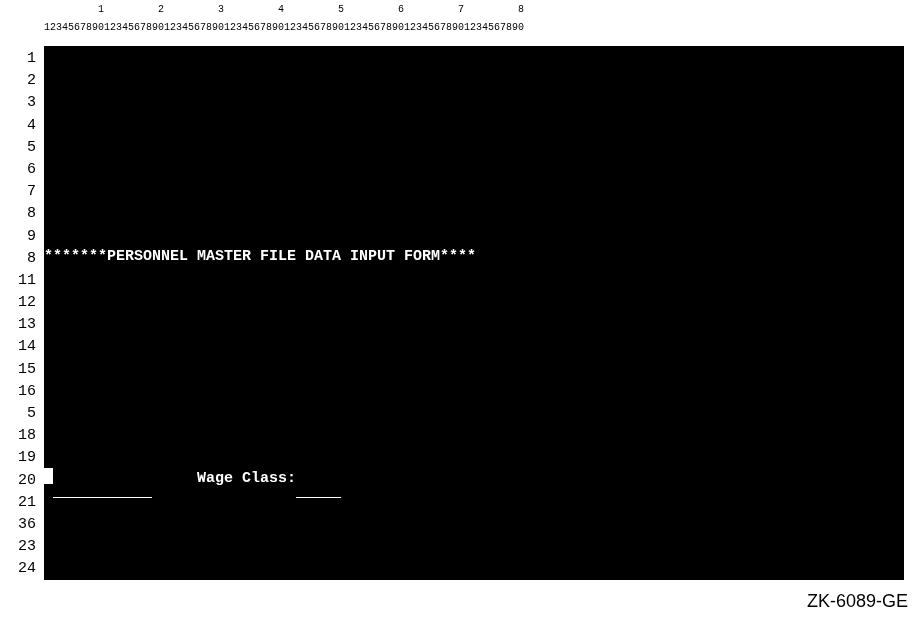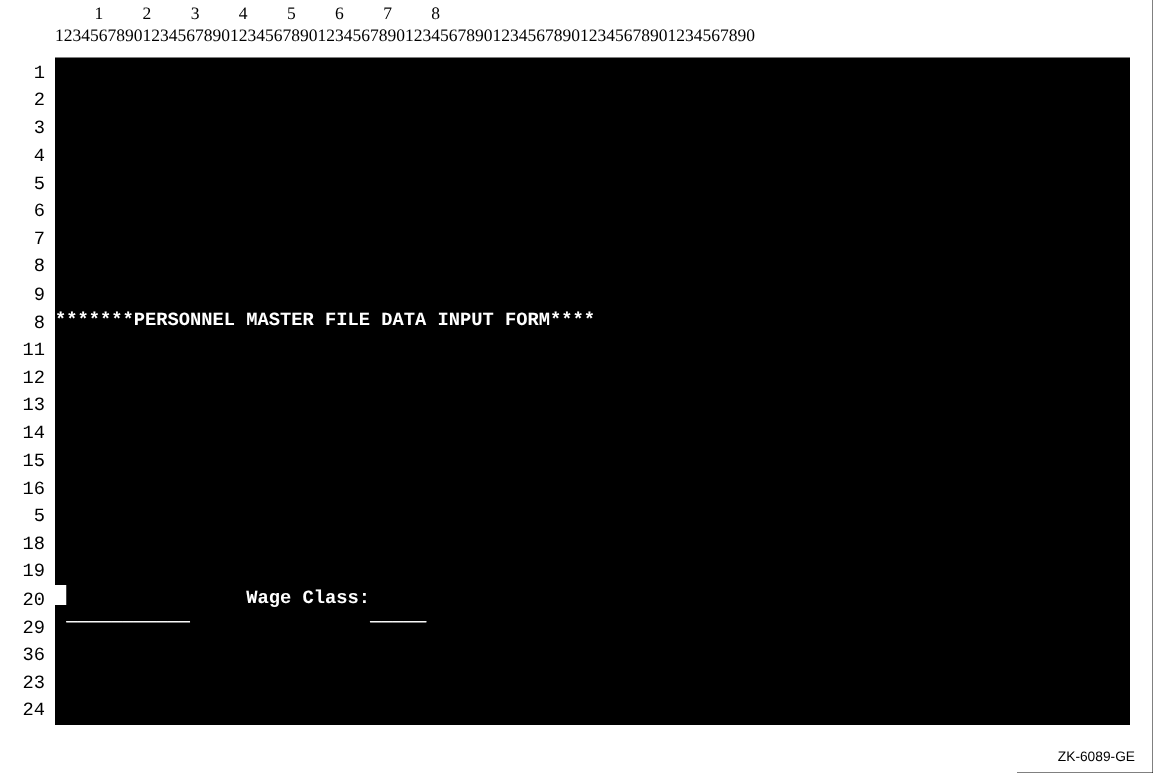--- a/index.html
+++ b/index.html
@@ -5,22 +5,22 @@
   * { margin: 0; padding: 0; box-sizing: border-box; }
   body {
     font-family: "Courier New", monospace;
     background: #fff;
     width: 922px;
     height: 618px;
     position: relative;
   }
   .ruler-hdr {
     position: absolute;
-    font-family: Liberation Serif, serif;
-    font-size: 14px;
+    font-family: Liberation Mono, monospace;
+    font-size: 10px;
     color: #000;
     white-space: pre;
     letter-spacing: 0;
   }
   .ruler-tens {
     top: 4px;
     left: 44px;
   }
   .ruler-ones {
     top: 22px;
@@ -65,21 +65,21 @@
     width: 9px;
     height: 16px;
     vertical-align: text-bottom;
     margin-bottom: 1px;
   }
   .caption {
     position: absolute;
     bottom: 6px;
     right: 14px;
     font-family: Arial, Helvetica, sans-serif;
-    font-size: 11px;
+    font-size: 18px;
     color: #000;
   }
 </style>
 </head>
 <body>
 
 <div class="ruler-hdr ruler-tens">         1         2         3         4         5         6         7         8</div>
 <div class="ruler-hdr ruler-ones">12345678901234567890123456789012345678901234567890123456789012345678901234567890</div>
 
 <div class="row-numbers" id="row-numbers">
@@ -96,21 +96,21 @@
     <div>11</div>
     <div>12</div>
     <div>13</div>
     <div>14</div>
     <div>15</div>
     <div>16</div>
     <div>5</div>
     <div>18</div>
     <div>19</div>
     <div>20</div>
-    <div>29</div>
+    <div>21</div>
     <div>36</div>
     <div>23</div>
     <div>24</div>
   </div>
 
 <div class="terminal">
   <div class="term-row"></div>
   <div class="term-row"></div>
   
   <div class="term-row">        <span class="cell">*******PERSONNEL MASTER FILE DATA INPUT FORM****</span></div>

